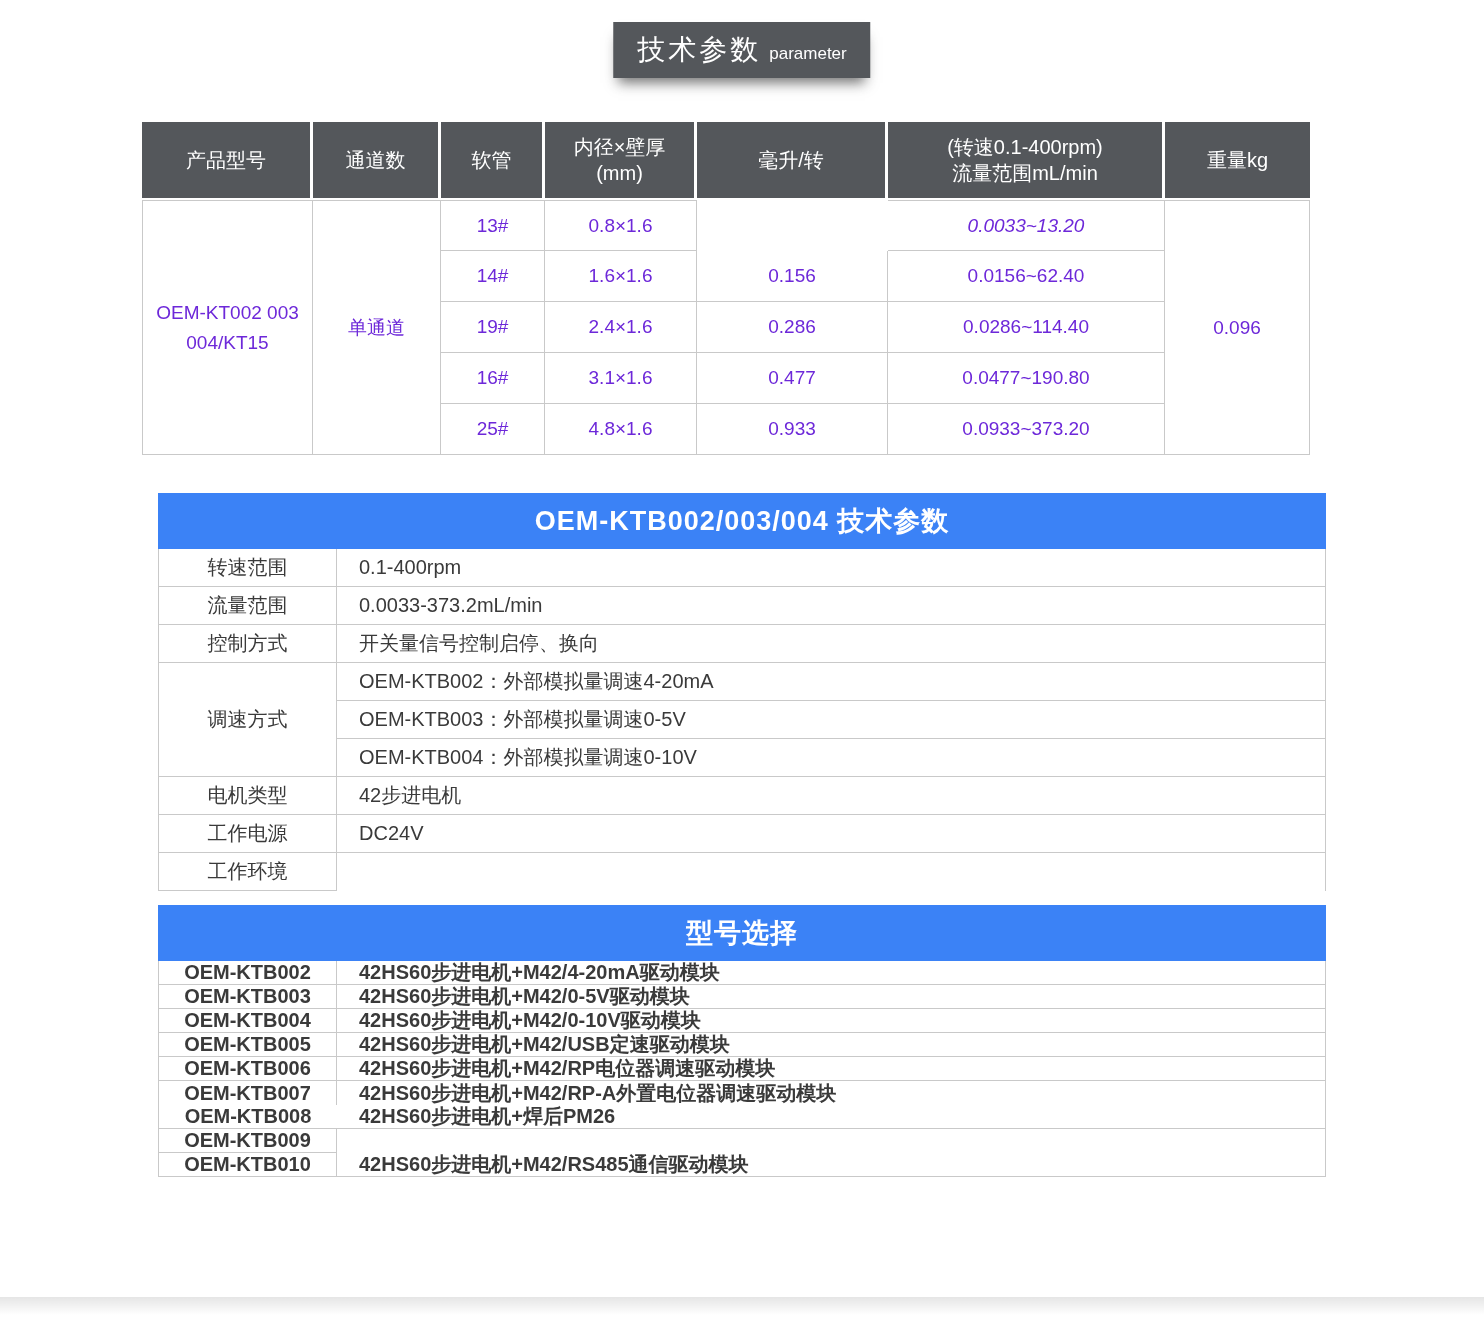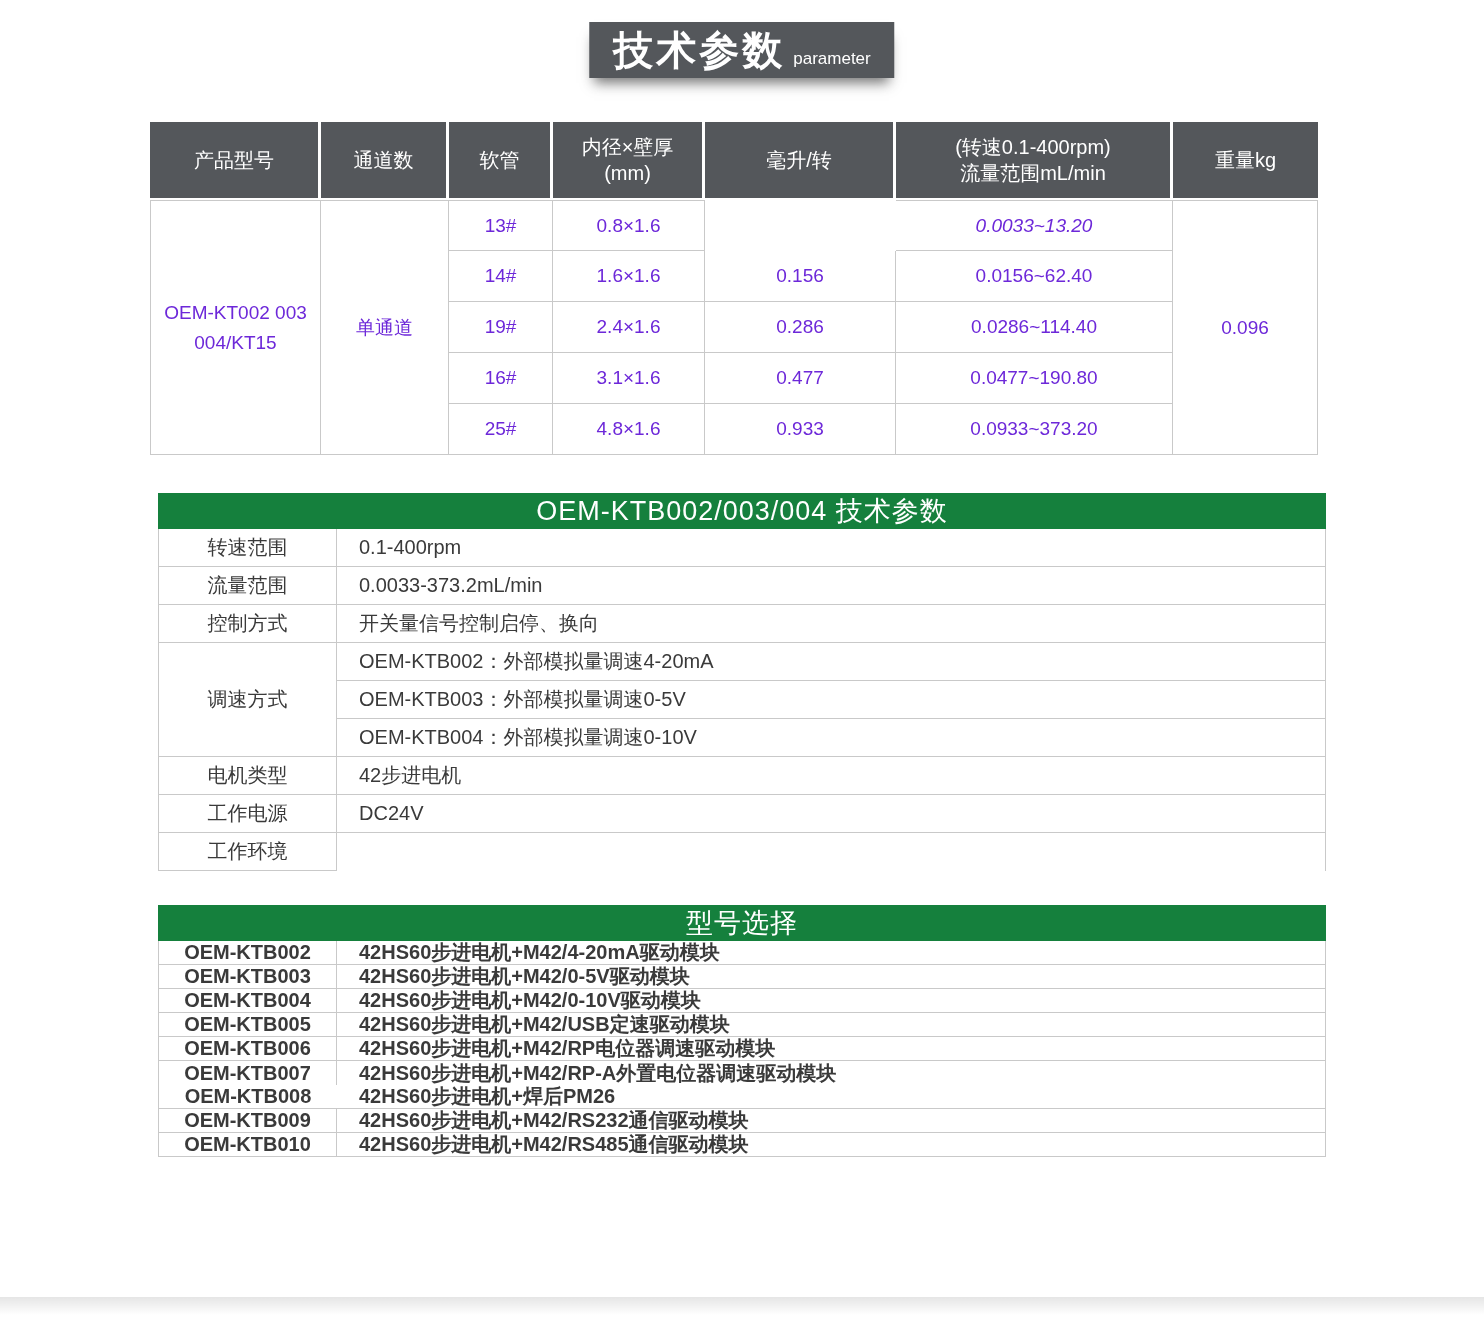--- a/index.html
+++ b/index.html
@@ -8,25 +8,25 @@
     font-family:"Liberation Sans","DejaVu Sans",sans-serif;
     color:#3a3a3a;overflow:hidden;
   }
   
   .badge{
     position:absolute;top:22px;left:50%;transform:translateX(-50%);
     height:56px;padding:0 24px;background:#54575b;color:#ffffff;
     display:flex;align-items:baseline;justify-content:center;
     box-shadow:0 10px 12px -5px rgba(45,45,45,.65);
   }
-  .badge-title{font-size:40px;font-weight:bold;letter-spacing:3px;line-height:56px;}
+  .badge-title{font-size:28px;font-weight:normal;letter-spacing:3px;line-height:56px;}
   .badge-sub{font-size:17px;margin-left:8px;}
   
   .t1{
-    position:absolute;left:150px;top:122px;width:1168px;
+    position:absolute;left:142px;top:122px;width:1168px;
     display:grid;
     grid-template-columns:171px 128px 104px 152px 191px 277px 145px;
     grid-template-rows:78px repeat(5,51px);
   }
   .t1 .hcell{
     background:#54575b;color:#ffffff;font-size:20px;
     display:flex;align-items:center;justify-content:center;text-align:center;
     border-right:3px solid #ffffff;border-bottom:2px solid #ffffff;
     white-space:pre-line;line-height:1.3;box-sizing:border-box;
   }
@@ -36,23 +36,23 @@
     display:flex;align-items:center;justify-content:center;text-align:center;
     border-right:1px solid #c9c9c9;border-bottom:1px solid #c9c9c9;
     box-sizing:border-box;white-space:pre-line;line-height:1.55;
   }
   .t1 .row-top{border-top:1px solid #c9c9c9;}
   .t1 .edge-left{border-left:1px solid #c9c9c9;}
   .t1 .span5{grid-row:2 / span 5;}
   
   .sec{position:absolute;left:158px;width:1168px;}
   .sec-header{
-    height:36px;background:#15803d;color:#ffffff;
+    height:56px;background:#3b82f6;color:#ffffff;
     display:flex;align-items:center;justify-content:center;
-    font-size:27px;font-weight:normal;letter-spacing:1px;
+    font-size:27px;font-weight:bold;letter-spacing:1px;
   }
   .sec-body{border-left:1px solid #c9c9c9;border-right:1px solid #c9c9c9;box-sizing:border-box;}
   
   .t2-grid{display:grid;grid-template-columns:178px 1fr;grid-auto-rows:38px;}
   .t2-label{
     display:flex;align-items:center;justify-content:center;font-size:20px;
     border-right:1px solid #c9c9c9;border-bottom:1px solid #c9c9c9;box-sizing:border-box;
   }
   .t2-label.span3{grid-row:span 3;}
   .t2-value{
@@ -180,21 +180,20 @@
     <div class="t3-row no-bottom">
       <div class="t3-model">OEM-KTB007</div>
       <div class="t3-desc">42HS60步进电机+M42/RP-A外置电位器调速驱动模块</div>
     </div>
     <div class="t3-row no-divider">
       <div class="t3-model">OEM-KTB008</div>
       <div class="t3-desc">42HS60步进电机+焊后PM26</div>
     </div>
     <div class="t3-row">
       <div class="t3-model">OEM-KTB009</div>
-      <div class="t3-desc">42HS60步进电机+M42/RS232通信驱动模块</div>
     </div>
     <div class="t3-row">
       <div class="t3-model">OEM-KTB010</div>
       <div class="t3-desc">42HS60步进电机+M42/RS485通信驱动模块</div>
     </div>
   </div>
 </div>
 
 <div class="page-shadow"></div>
 

